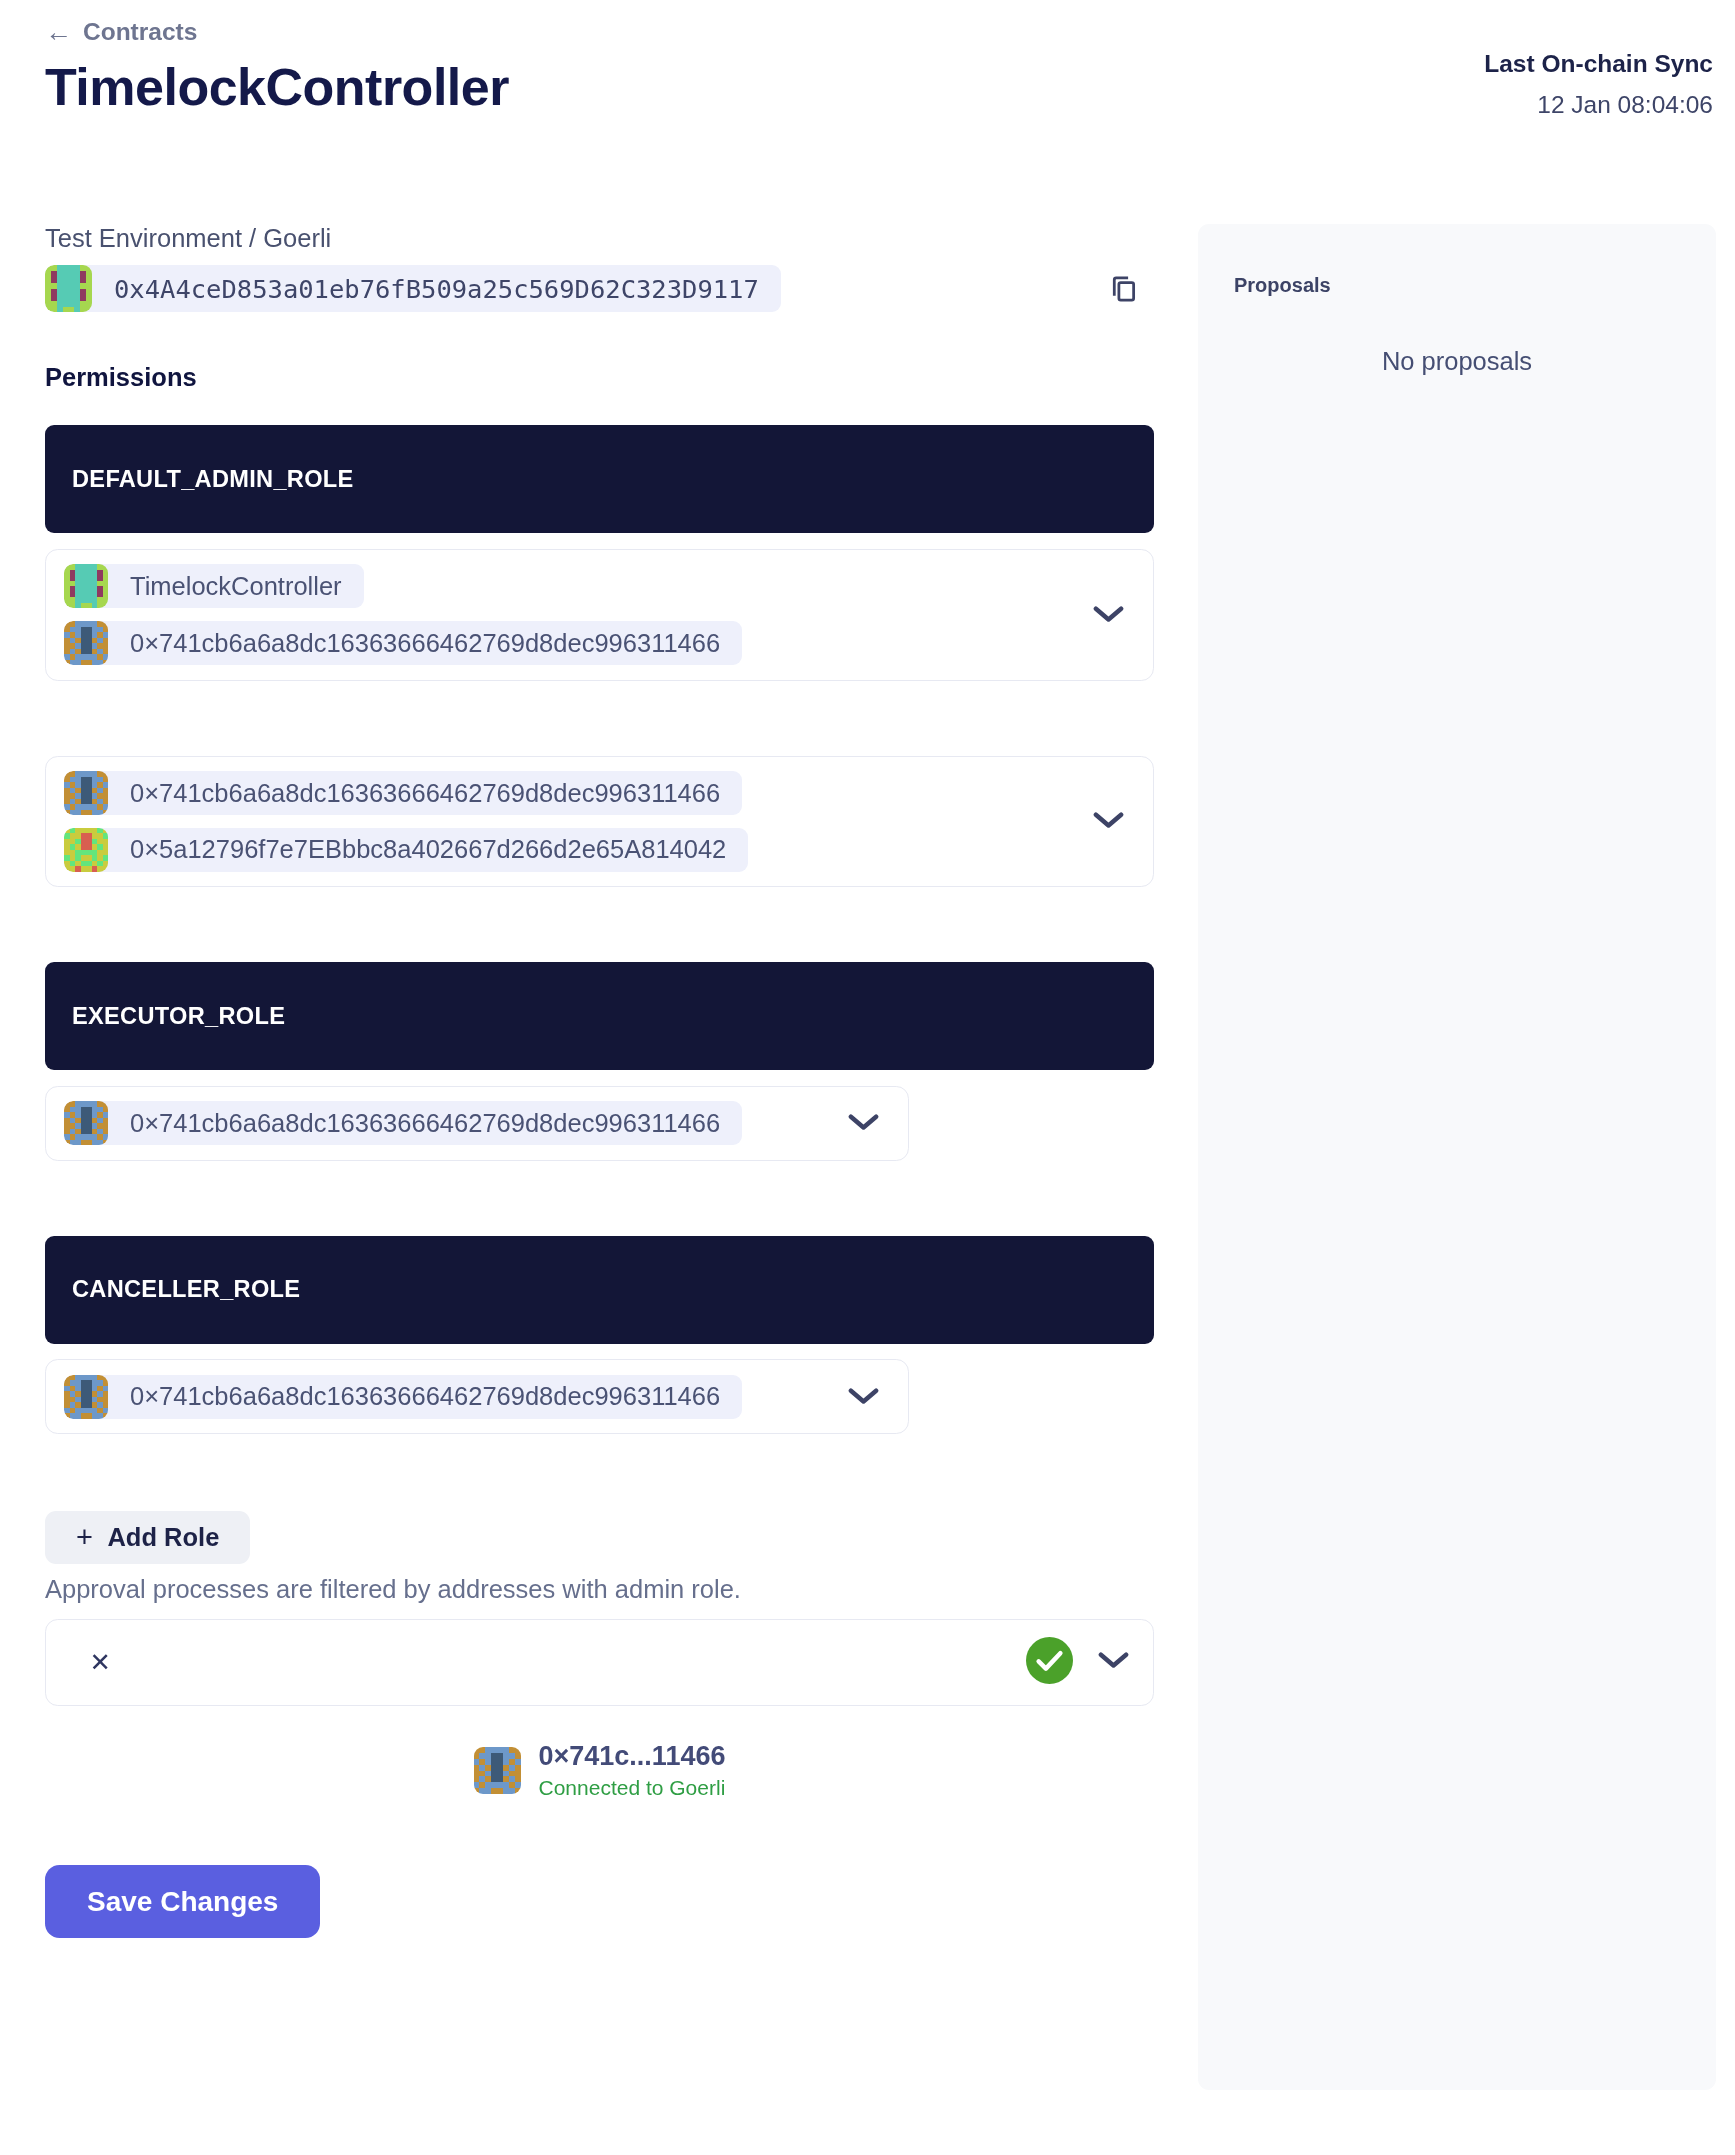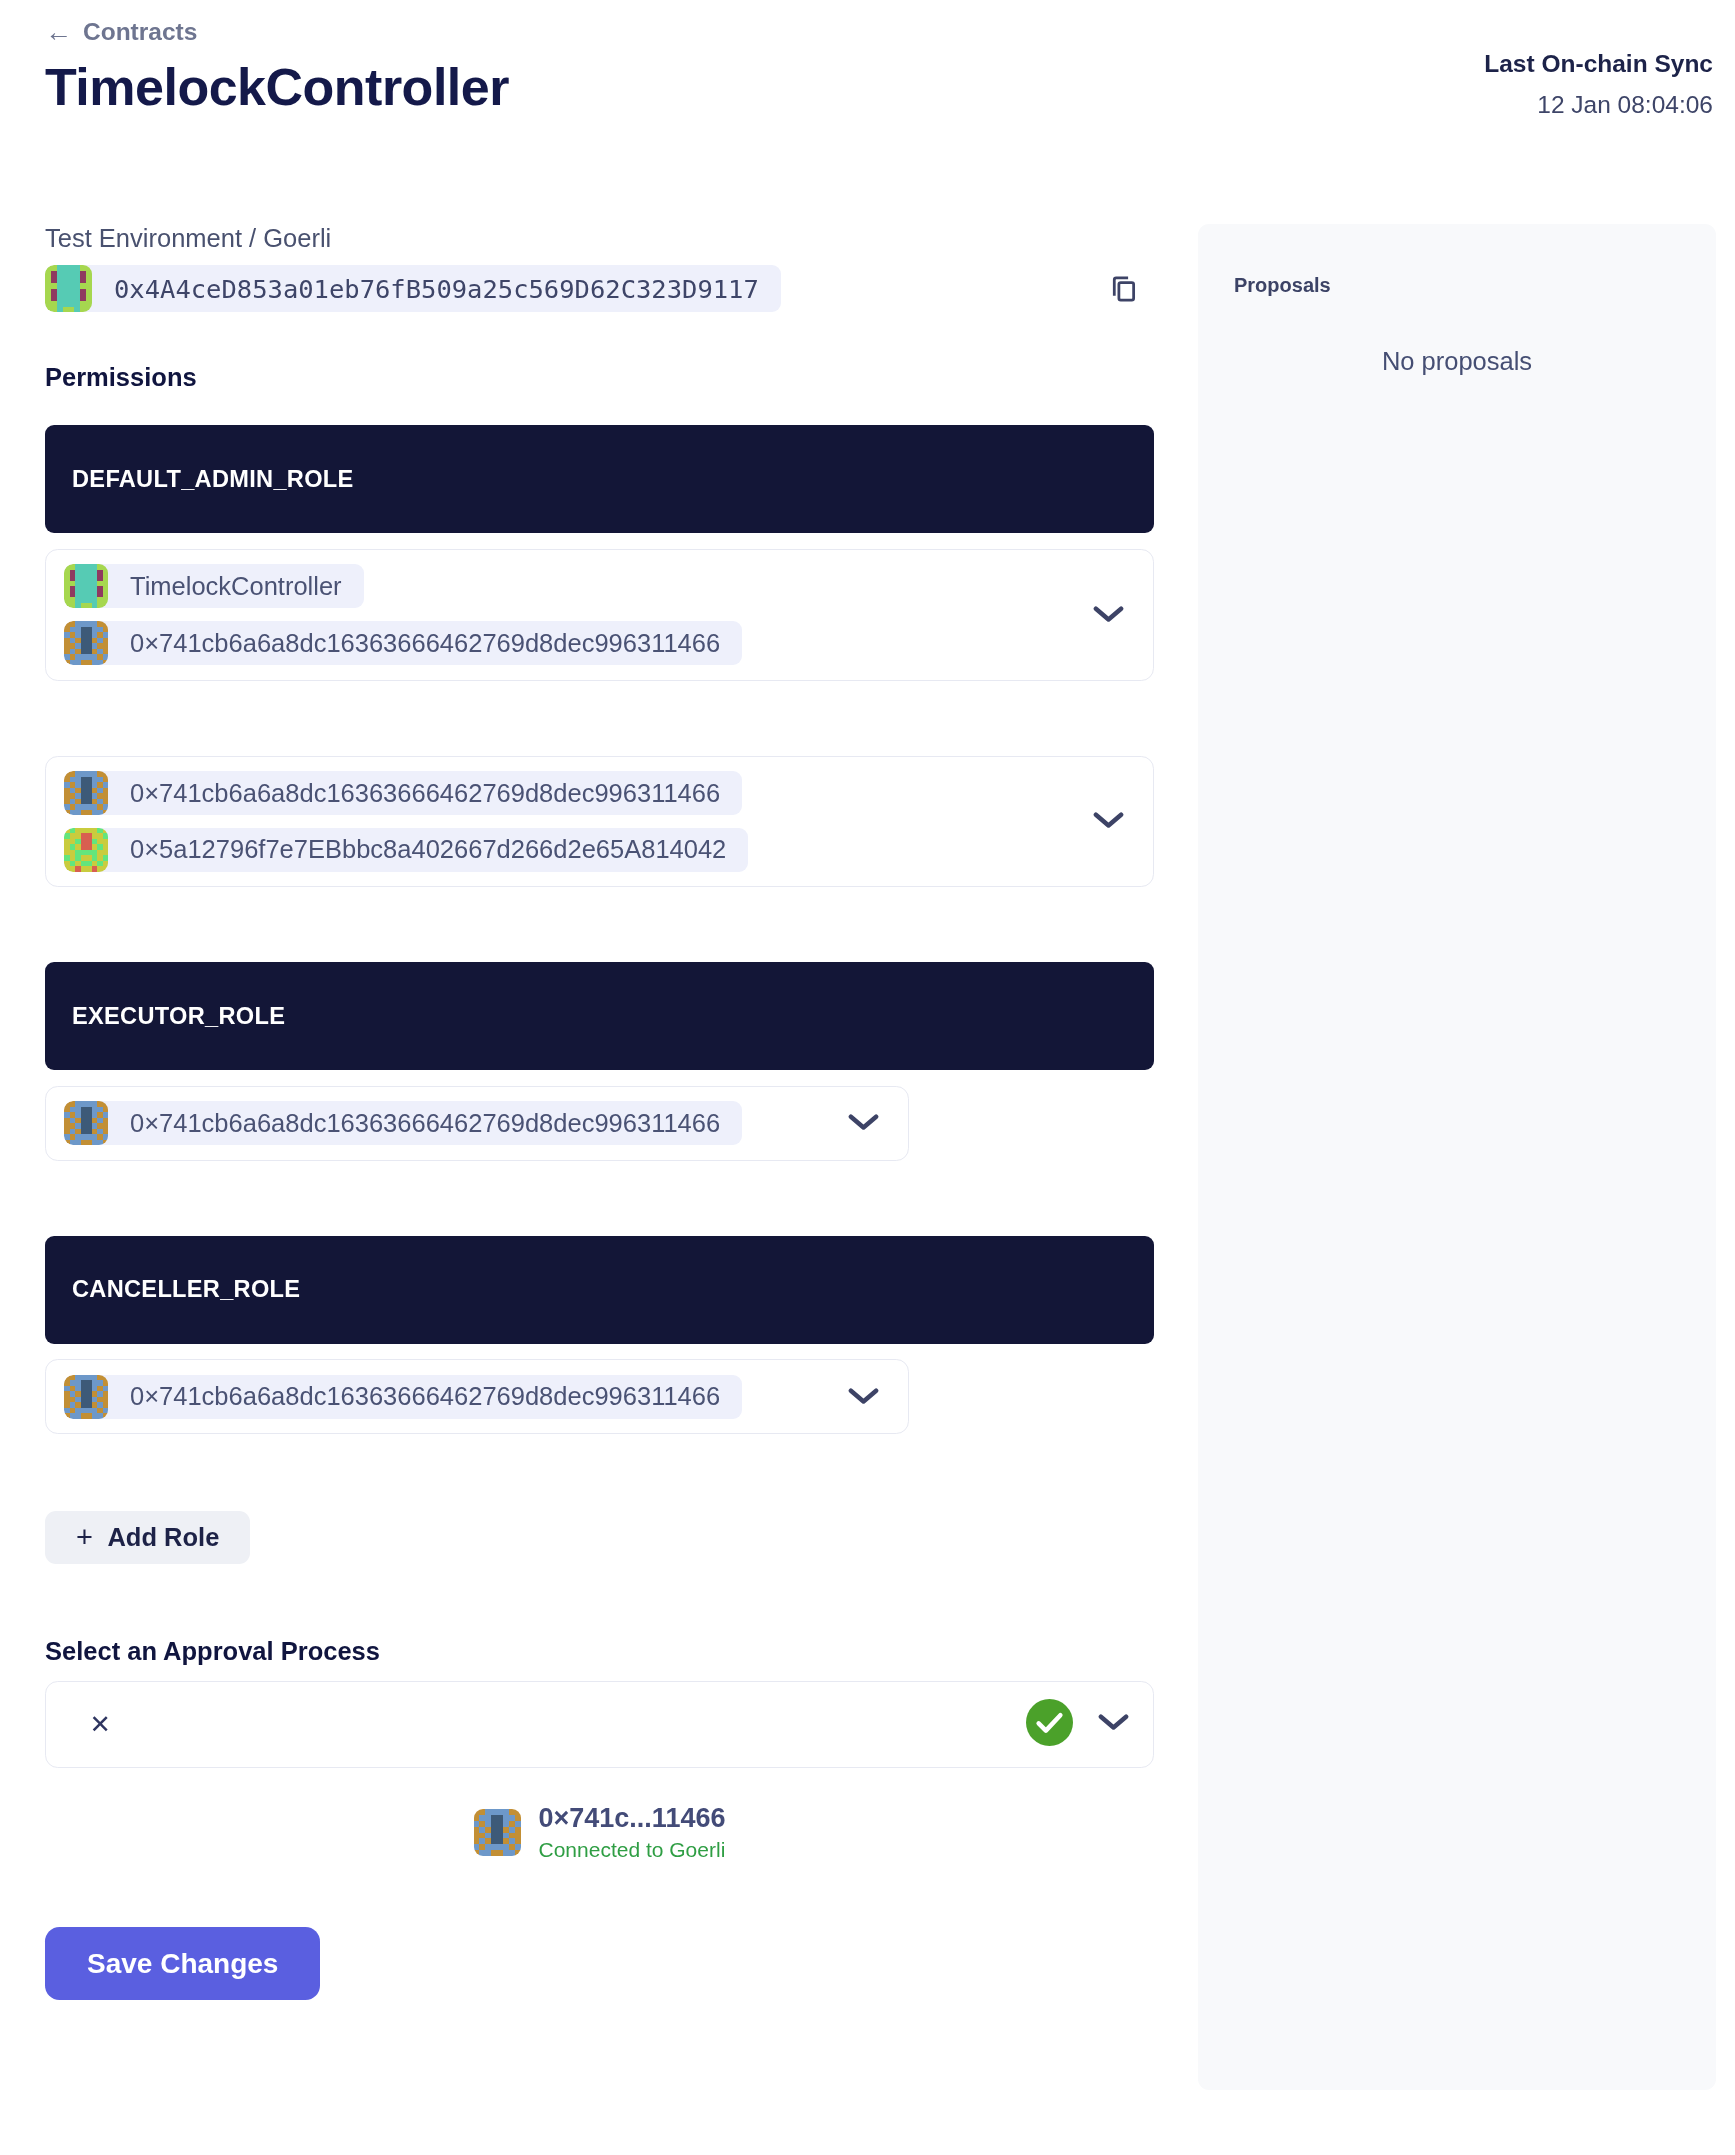--- a/index.html
+++ b/index.html
@@ -700,21 +700,21 @@
       </button>
     </div>
   </section>
 </div>
 
       <button class="add-role-btn">
         <span class="plus">+</span>
         <span>Add Role</span>
       </button>
 
-      <h2 class="approval-heading">Select an Approval Process</h2>
+      <div class="approval-subtitle">Approval processes are filtered by addresses with admin role.</div>
 
       <div class="approval-select">
         <div class="approval-left">
           <button class="tag-close">✕</button>
         </div>
         <div class="approval-right">
           <span>
             <svg width="47" height="47" viewBox="0 0 52 52">
               <circle cx="26" cy="26" r="26" fill="#4ba12a"></circle>
               <path d="M14 27 l8 8 l16 -17" fill="none" stroke="#ffffff" stroke-width="5" stroke-linecap="round" stroke-linejoin="round"></path>

